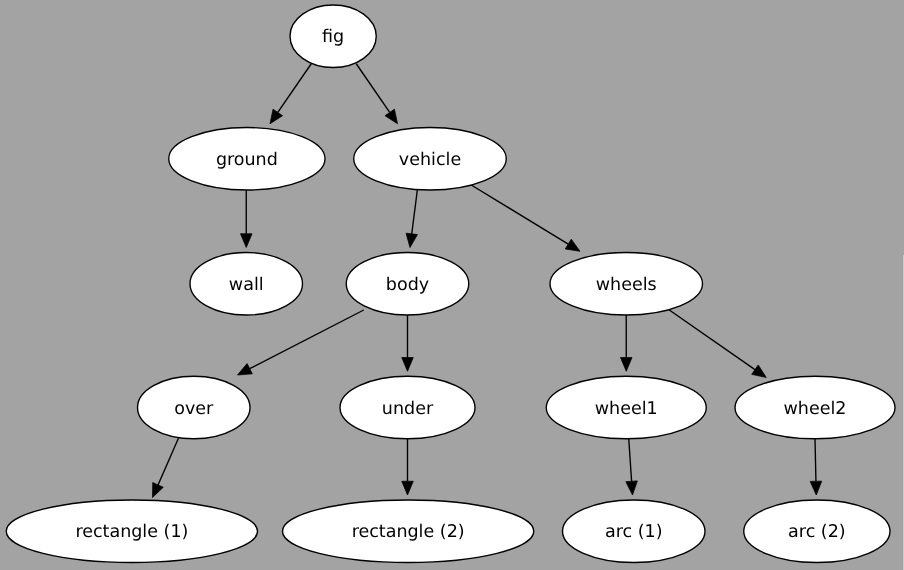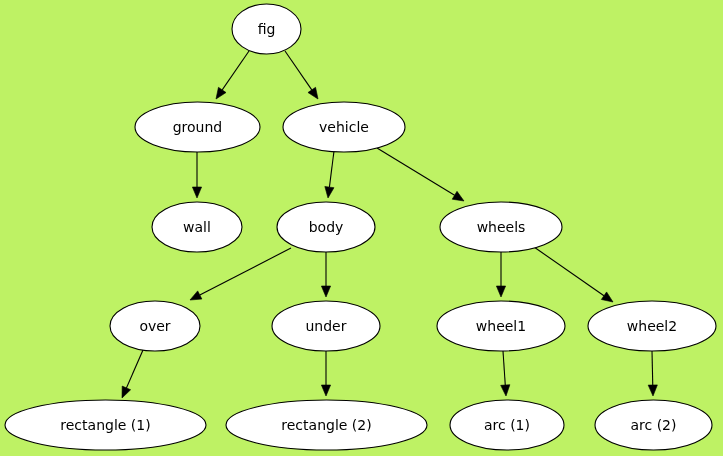--- a/index.html
+++ b/index.html
@@ -10,21 +10,21 @@
   body {
     width: 723px;
     height: 456px;
     font-family: "DejaVu Sans", sans-serif;
     overflow: hidden;
   }
   #graph-root {
     position: relative;
     width: 723px;
     height: 456px;
-    background: #bef264;
+    background: #a3a3a3;
   }
   svg#graph-svg {
     display: block;
     width: 723px;
     height: 456px;
   }
   .node-ellipse {
     fill: #ffffff;
     stroke: #000000;
     stroke-width: 1.1;

